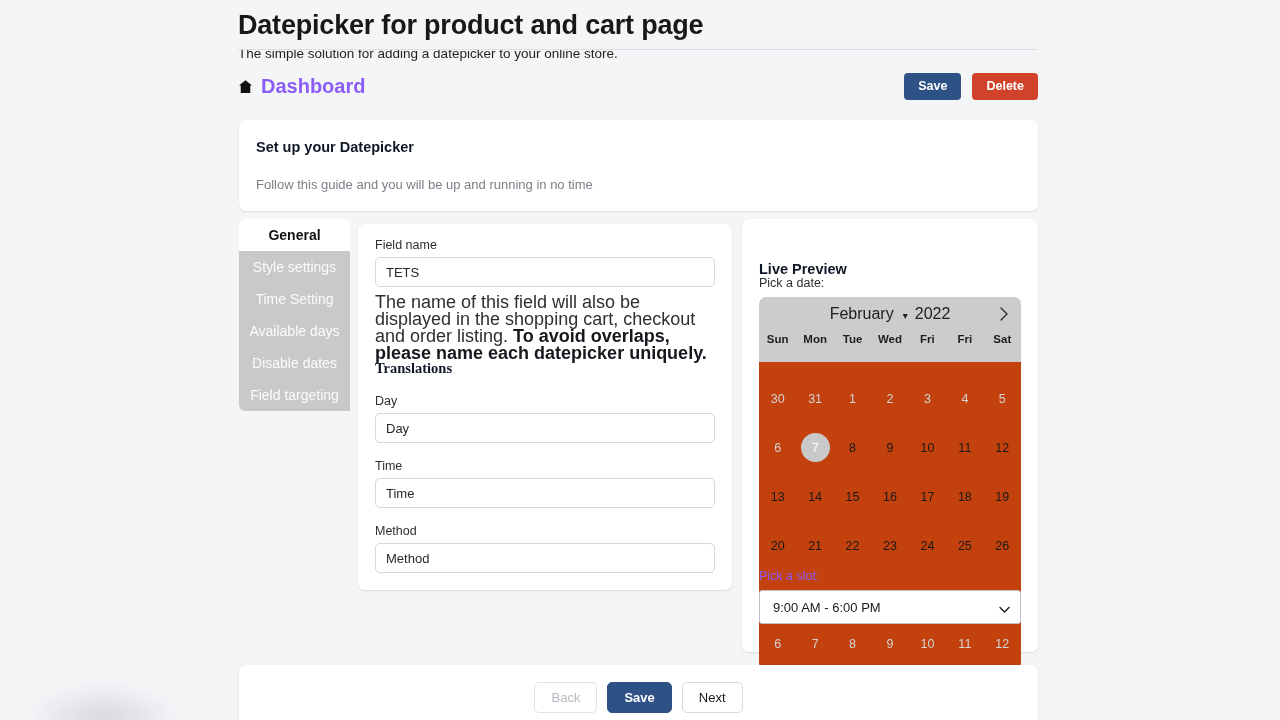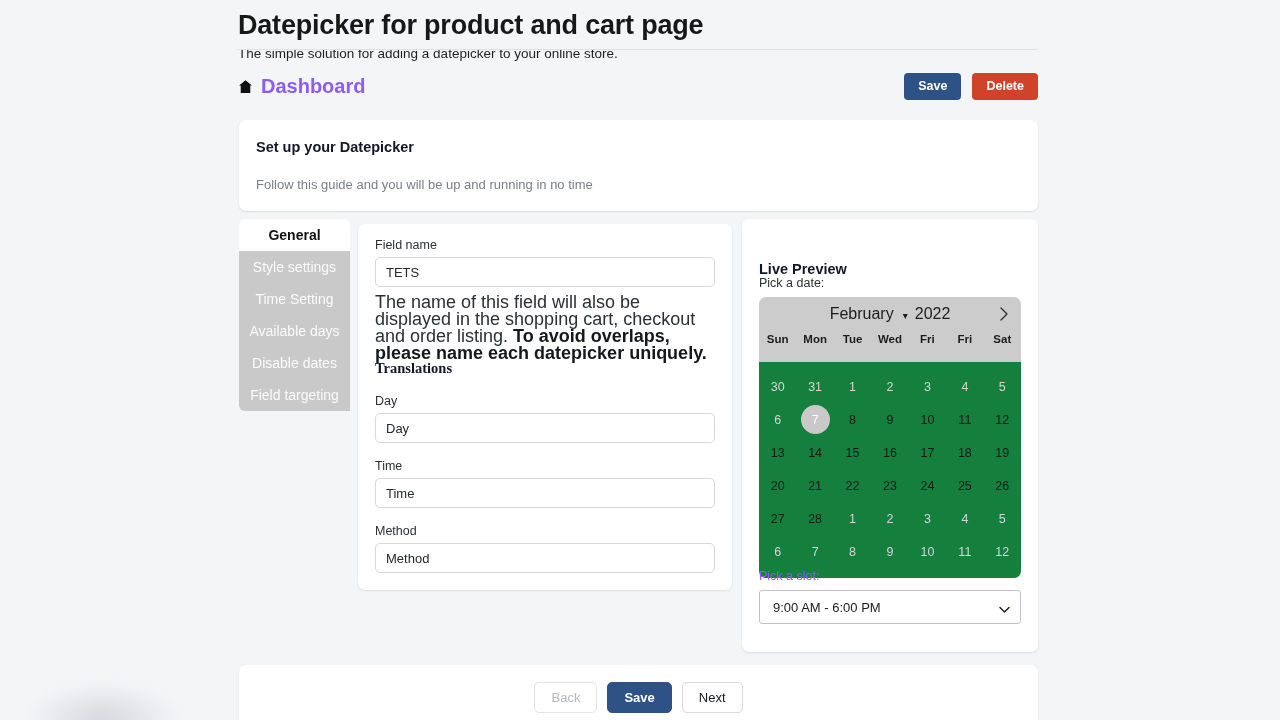--- a/index.html
+++ b/index.html
@@ -127,22 +127,22 @@
     width: 14px; height: 22px; cursor: pointer;
   }
   .cal-dow {
     background: #cccccc; display: grid; grid-template-columns: repeat(7,1fr);
     padding-bottom: 17px;
   }
   .cal-dow span {
     text-align: center; font-size: 11.5px; font-weight: 700; color: #1d1d1f;
   }
   .cal-grid {
-    background: #15803d; display: grid; grid-template-columns: repeat(7,1fr);
-    row-gap: 0px; padding: 8px 0 10px 0; border-radius: 0 0 7px 7px;
+    background: #c2410c; display: grid; grid-template-columns: repeat(7,1fr);
+    row-gap: 16px; padding: 20px 0 10px 0; border-radius: 0 0 7px 7px;
   }
   .cal-cell {
     height: 33px; display: flex; align-items: center; justify-content: center;
     font-size: 12.5px; color: #1a1a1a; cursor: pointer;
   }
   .cal-cell.out { color: #d3d4d6; }
   .cal-cell.sel span {
     display: inline-flex; align-items: center; justify-content: center;
     width: 29px; height: 29px; border-radius: 50%;
     background: #c9c9c9; color: #fff;

